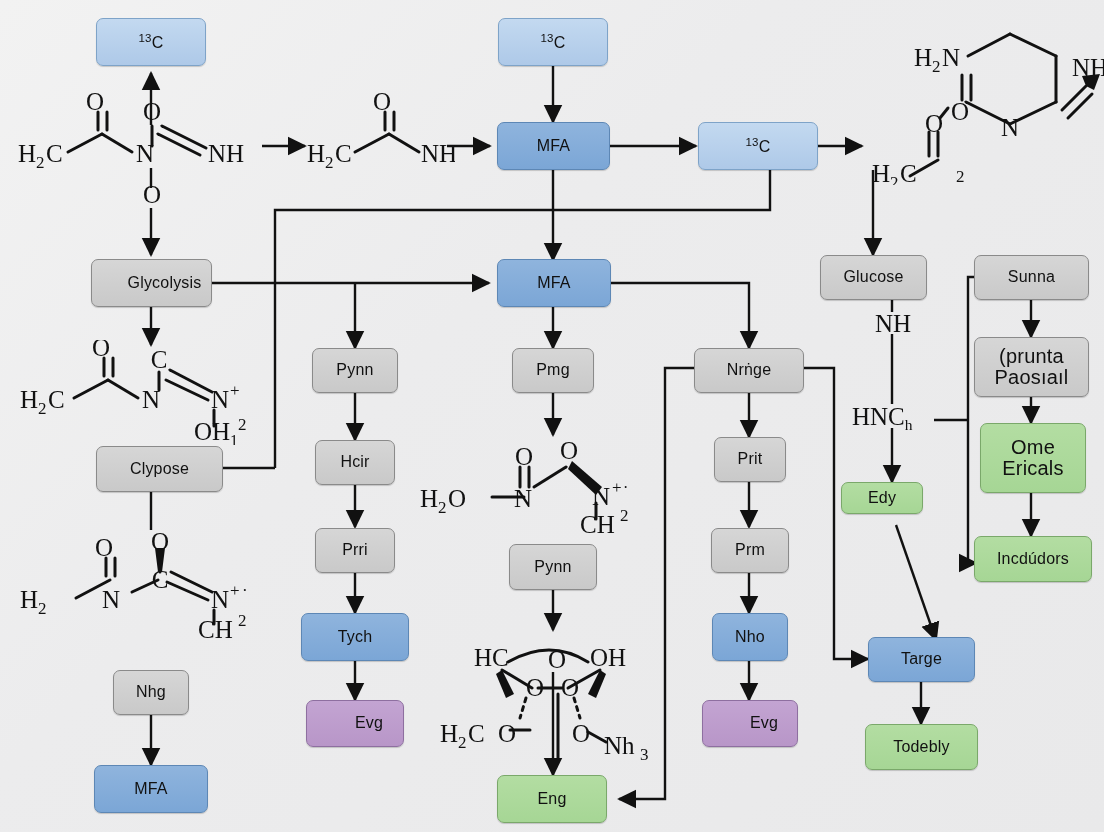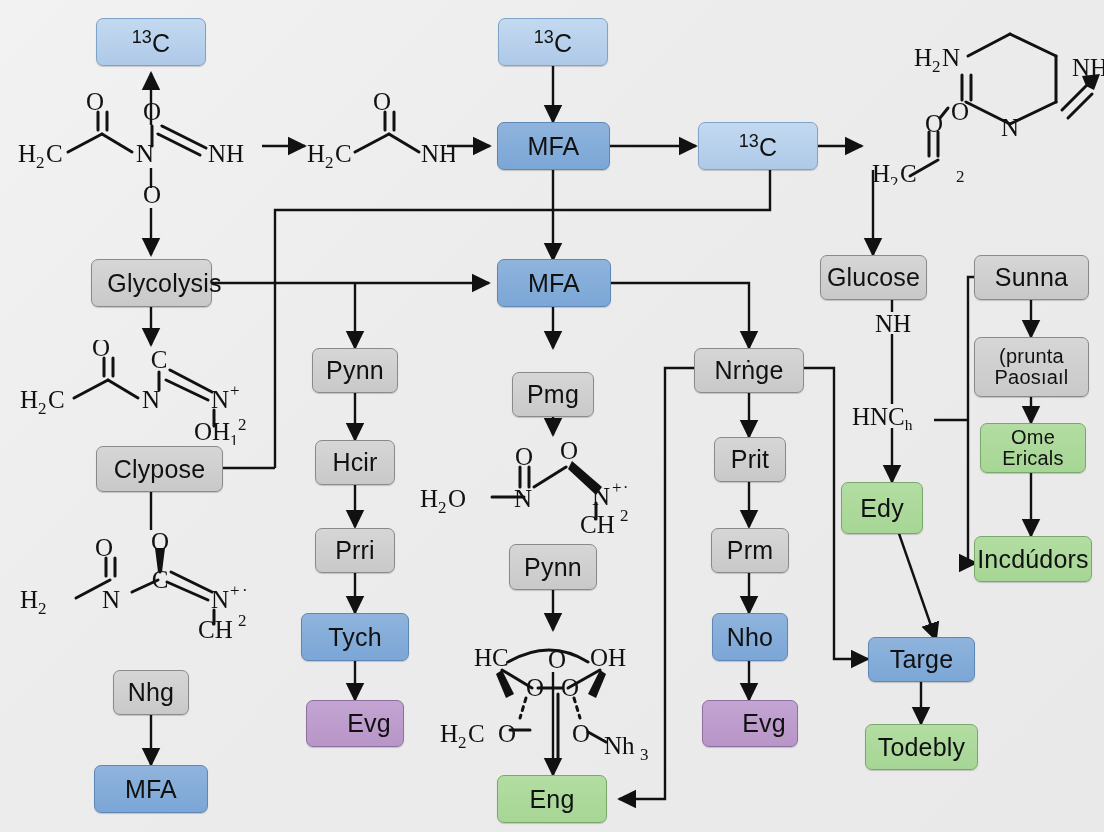--- a/index.html
+++ b/index.html
@@ -12,21 +12,21 @@
   #stage{position:relative;width:1104px;height:832px;
     background:linear-gradient(135deg,#f2f2f2 0%,#ececed 40%,#e9e9ea 100%);}
   svg#edges{position:absolute;left:0;top:0;width:1104px;height:832px;}
   .node{
     position:absolute;
     box-sizing:border-box;
     display:flex;align-items:center;justify-content:center;
     text-align:center;
     border:1px solid #7b7b7b;
     border-radius:7px;
-    font-size:25px;
+    font-size:16px;
     line-height:1.05;
     color:#111;
     box-shadow:0 1px 1px rgba(0,0,0,.18);
     letter-spacing:.2px;
   }
   .n-grey{background:linear-gradient(180deg,#d6d6d6,#c9c9c9);border-color:#8a8a8a;}
   .n-lblue{background:linear-gradient(180deg,#c3d9f0,#aec9e8);border-color:#7ea3c8;}
   .n-blue{background:linear-gradient(180deg,#8fb4dd,#7ba6d6);border-color:#5d87b5;}
   .n-green{background:linear-gradient(180deg,#b3dda2,#a6d695);border-color:#7aa86a;}
   .n-purple{background:linear-gradient(180deg,#c3a4d2,#b896c8);border-color:#8e6fa0;padding-left:28px;}
@@ -158,21 +158,21 @@
 
   <div class="node n-grey" style="left:974px;top:255px;width:115px;height:45px;">
     <span>Sunna</span>
   </div>
 
   <div class="node n-grey two-line" style="left:974px;top:337px;width:115px;height:60px;">
     <span>(prunta</span>
     <span>Paosıaıl</span>
   </div>
 
-  <div class="node n-green two-line" style="left:980px;top:423px;width:106px;height:50px;">
+  <div class="node n-green two-line" style="left:980px;top:423px;width:106px;height:70px;">
     <span>Ome</span>
     <span>Ericals</span>
   </div>
 
   <div class="node n-green" style="left:974px;top:536px;width:118px;height:46px;">
     <span>Incdúdors</span>
   </div>
 
   <div class="node n-grey" style="left:312px;top:348px;width:86px;height:45px;">
     <span>Pynn</span>
@@ -183,21 +183,21 @@
   <div class="node n-grey" style="left:315px;top:528px;width:80px;height:45px;">
     <span>Prri</span>
   </div>
   <div class="node n-blue" style="left:301px;top:613px;width:108px;height:48px;">
     <span>Tych</span>
   </div>
   <div class="node n-purple" style="left:306px;top:700px;width:98px;height:47px;">
     <span>Evg</span>
   </div>
 
-  <div class="node n-grey" style="left:512px;top:348px;width:82px;height:45px;margin-top:24px;">
+  <div class="node n-grey" style="left:512px;top:348px;width:82px;height:45px;">
     <span>Pmg</span>
   </div>
   <div class="node n-grey" style="left:509px;top:544px;width:88px;height:46px;">
     <span>Pynn</span>
   </div>
   <div class="node n-green" style="left:497px;top:775px;width:110px;height:48px;">
     <span>Eng</span>
   </div>
 
   <div class="node n-grey" style="left:694px;top:348px;width:110px;height:45px;">
@@ -209,21 +209,21 @@
   <div class="node n-grey" style="left:711px;top:528px;width:78px;height:45px;">
     <span>Prm</span>
   </div>
   <div class="node n-blue" style="left:712px;top:613px;width:76px;height:48px;">
     <span>Nho</span>
   </div>
   <div class="node n-purple" style="left:702px;top:700px;width:96px;height:47px;">
     <span>Evg</span>
   </div>
 
-  <div class="node n-green" style="left:841px;top:482px;width:82px;height:52px;">
+  <div class="node n-green" style="left:841px;top:482px;width:82px;height:32px;">
     <span>Edy</span>
   </div>
   <div class="node n-blue" style="left:868px;top:637px;width:107px;height:45px;">
     <span>Targe</span>
   </div>
   <div class="node n-green" style="left:865px;top:724px;width:113px;height:46px;">
     <span>Todebly</span>
   </div>
 
   <div class="node n-grey" style="left:96px;top:446px;width:127px;height:46px;">

